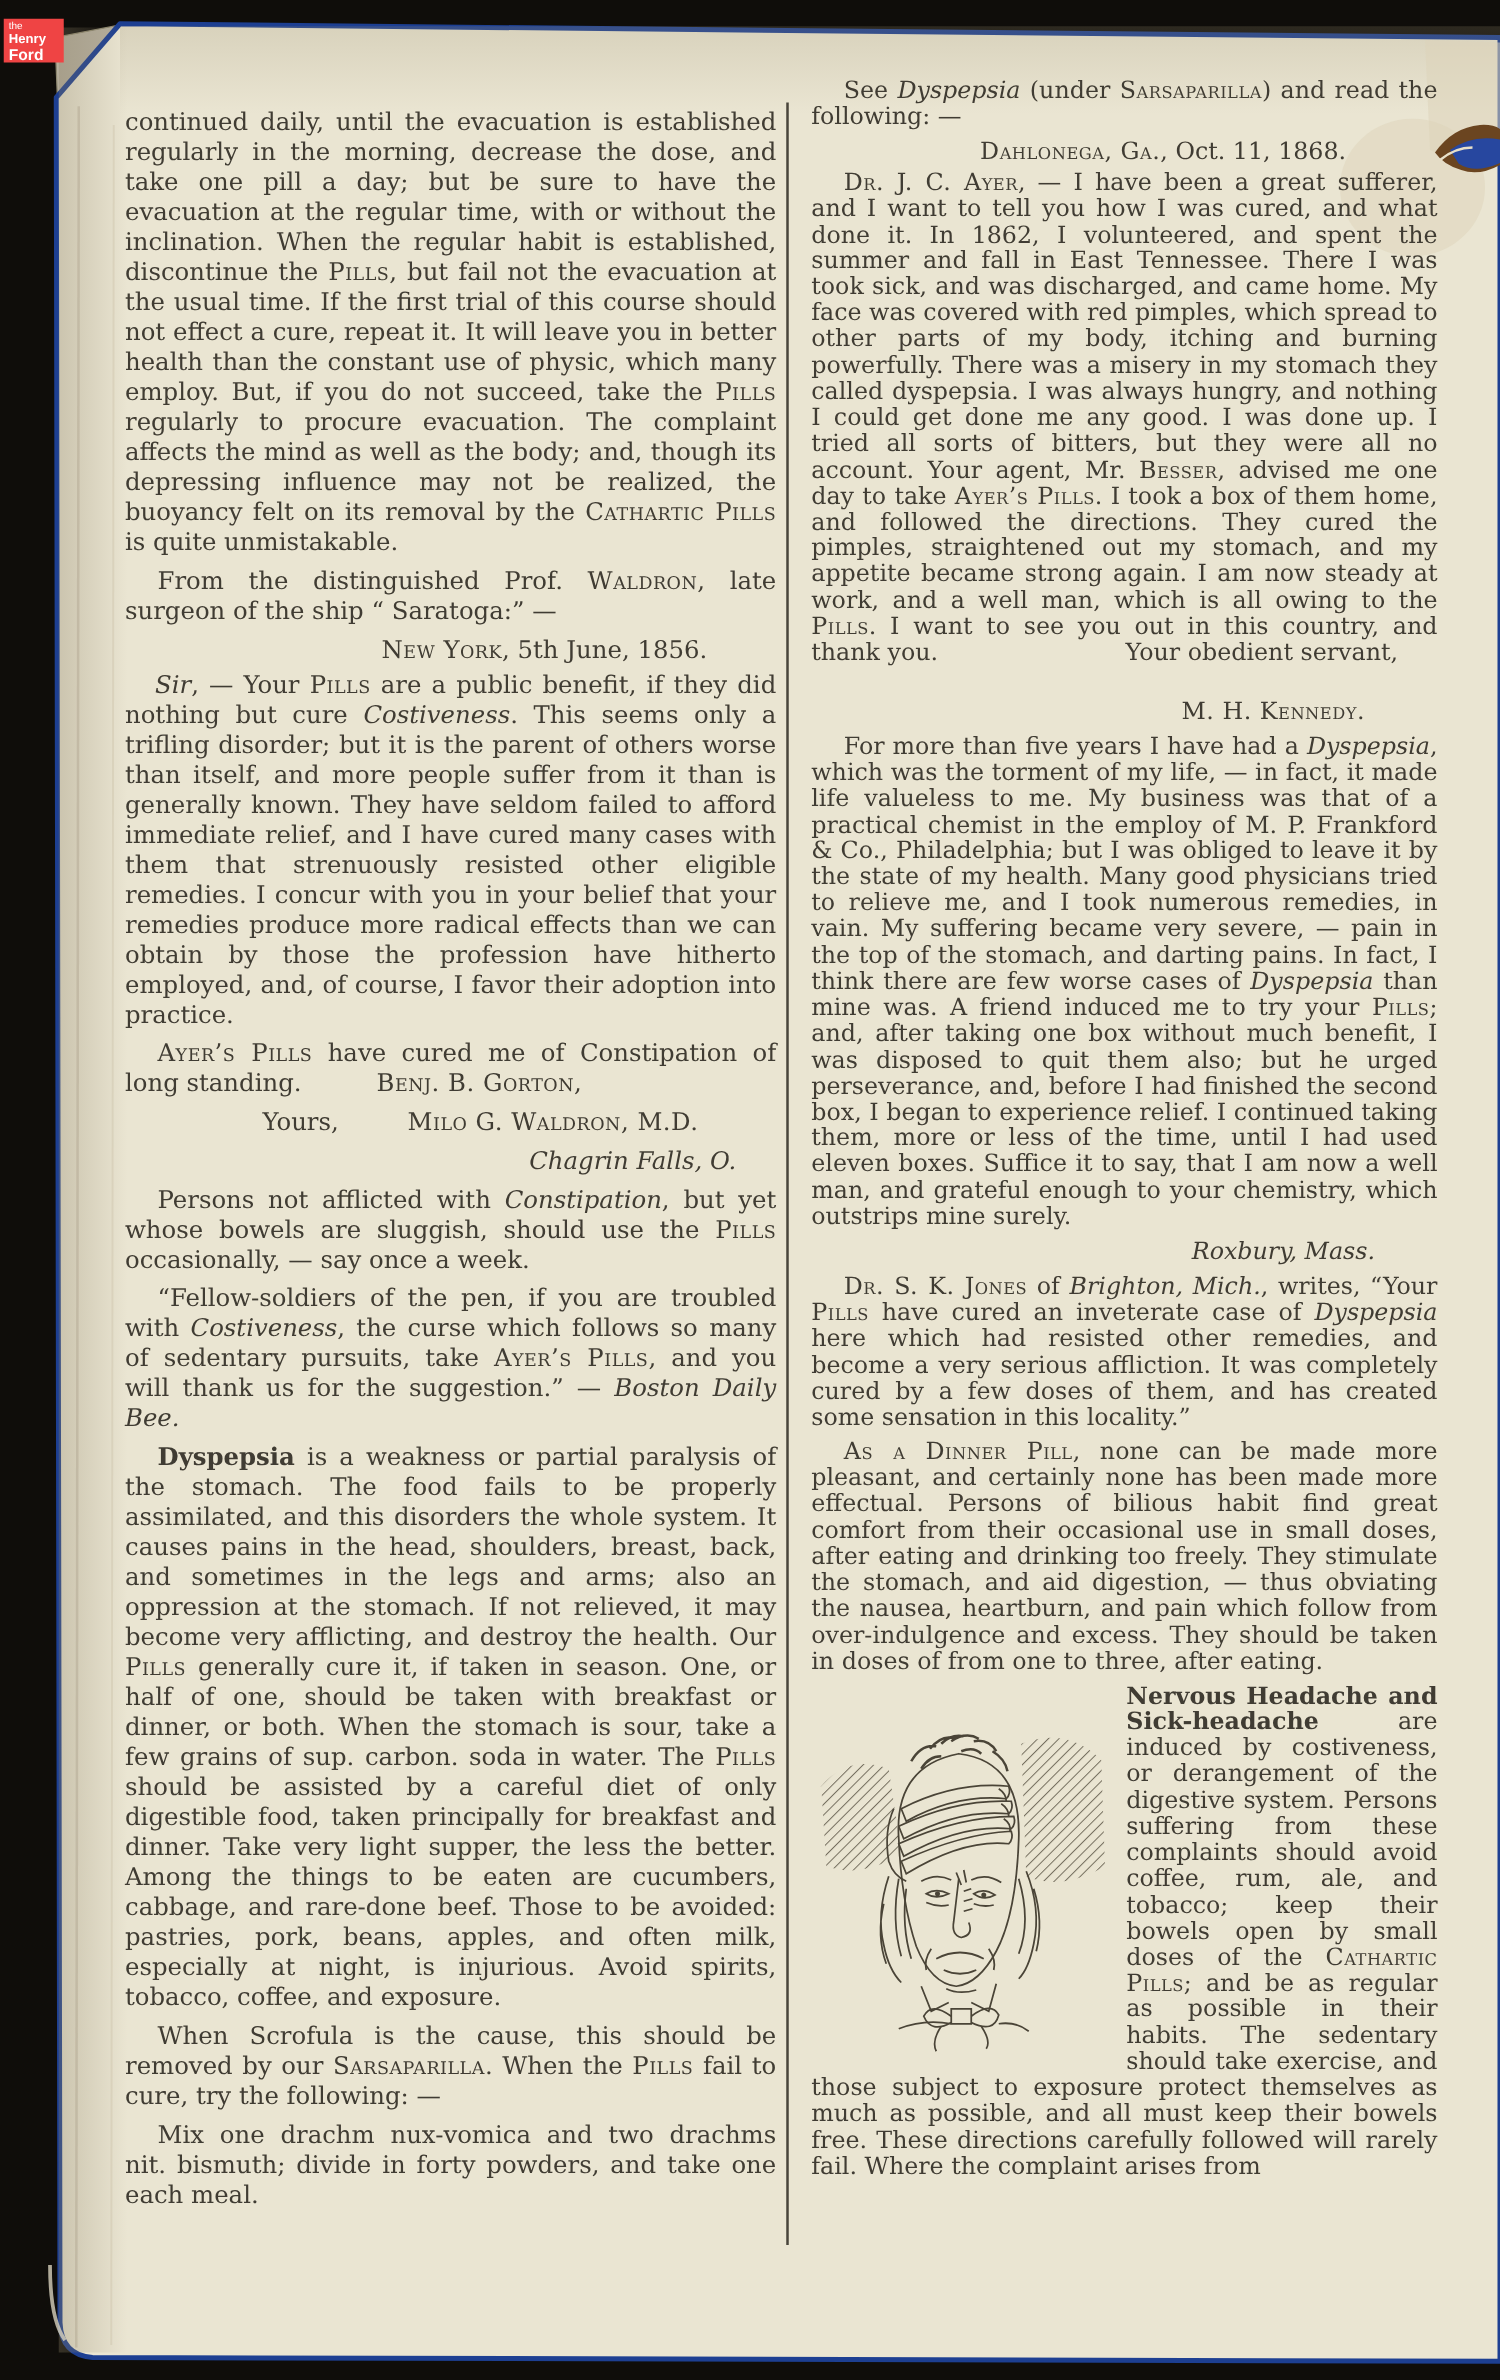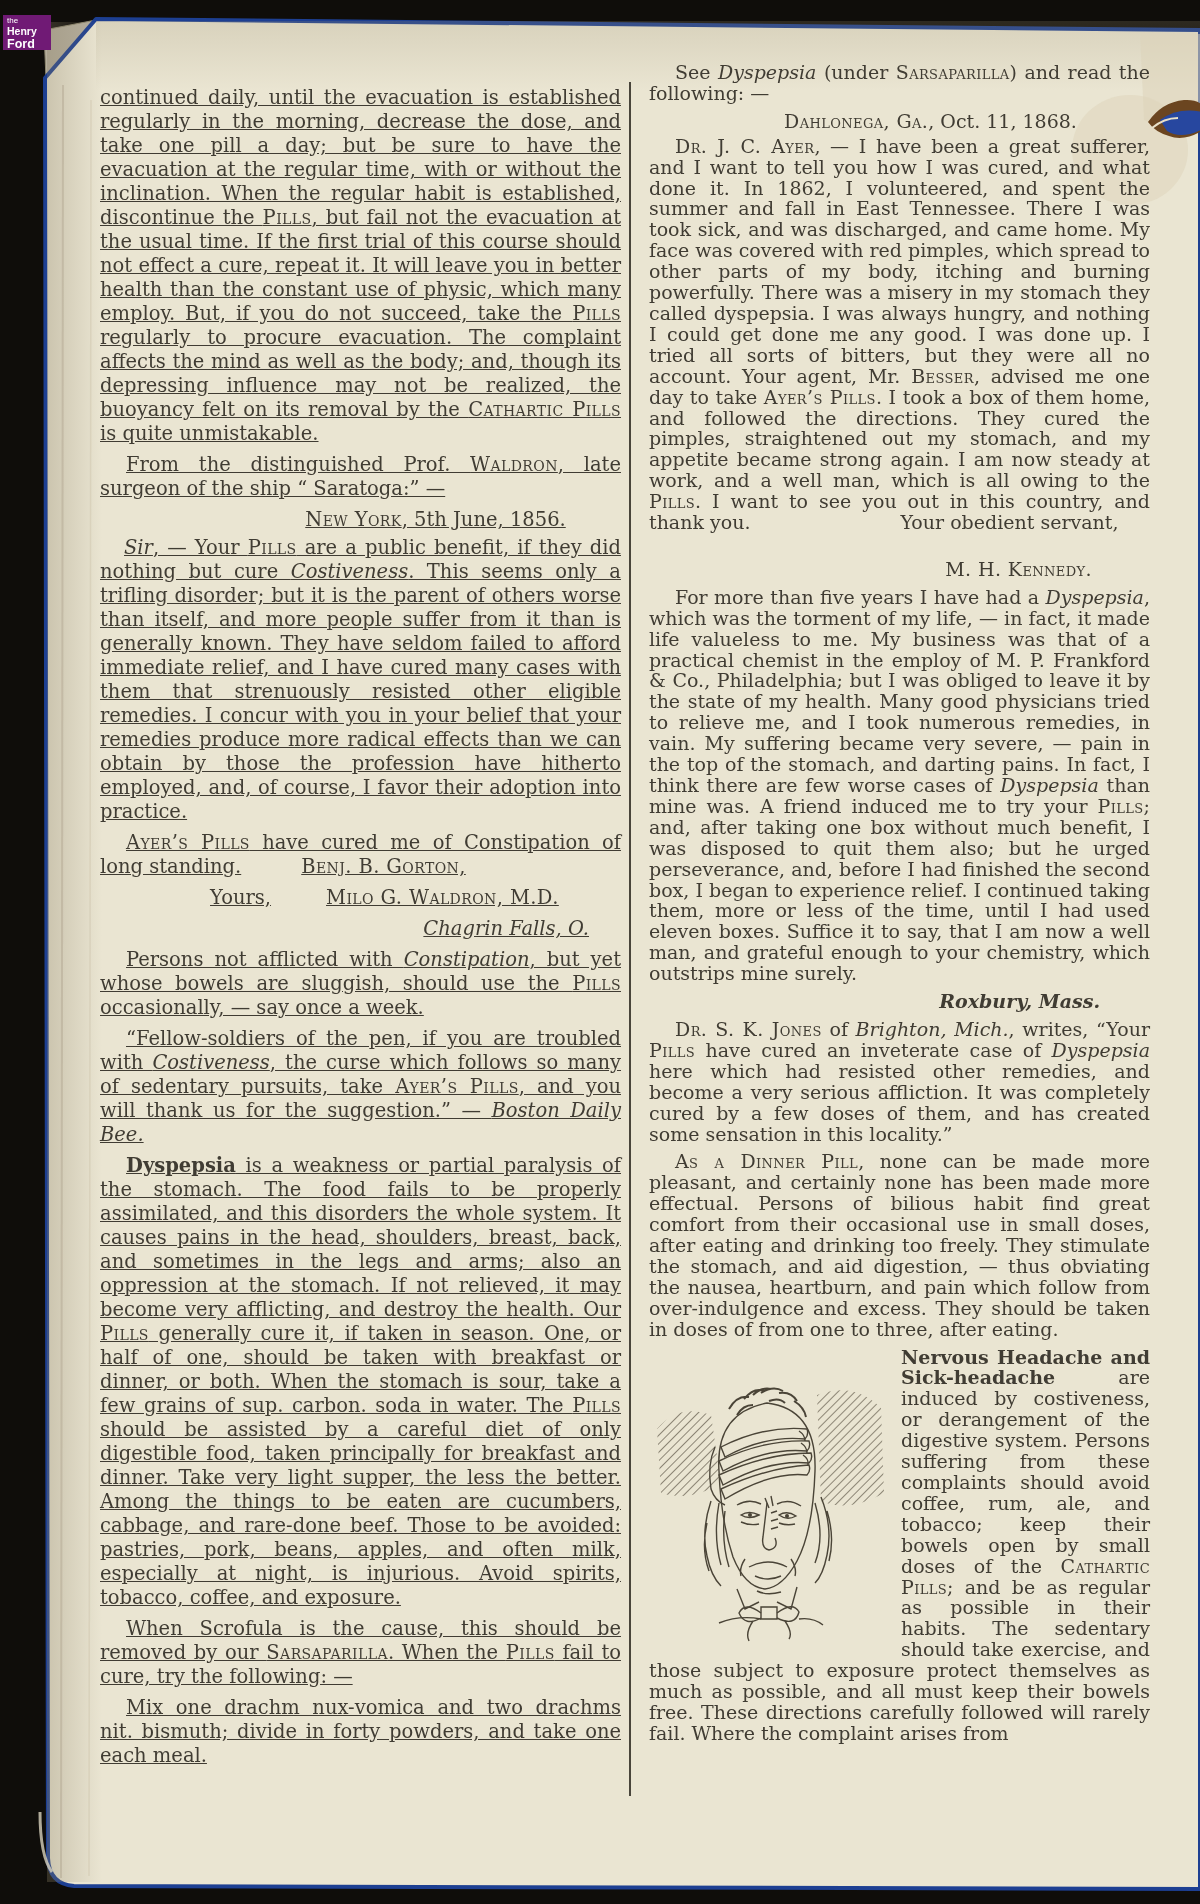--- a/index.html
+++ b/index.html
@@ -5,35 +5,35 @@
   html,body{margin:0;padding:0;}
   body{
     width:1200px;height:1904px;
     background:#0f0d0a;
     position:relative;overflow:hidden;
     font-family:"DejaVu Serif", serif;
   }
   .paper-svg{position:absolute;left:0;top:0;}
   .logo{
     position:absolute;left:3px;top:15px;width:48px;height:35px;
-    background:#701a75;color:#ffffff;
+    background:#ef4444;color:#ffffff;
     font-family:"Liberation Sans", sans-serif;
     padding:2px 0 0 4px;box-sizing:border-box;line-height:1;
   }
   .logo .the{display:block;font-size:8px;font-weight:400;}
   .logo .henry{display:block;font-size:10.5px;font-weight:700;margin-top:1px;}
   .logo .ford{display:block;font-size:12.5px;font-weight:700;margin-top:1px;}
   .rule{
     position:absolute;left:629px;top:82px;width:2px;height:1714px;
     background:#37332a;opacity:.9;
   }
   .col{
     position:absolute;color:#403c33;text-align:justify;
   }
-  #left-col{left:100px;top:86px;width:521px;font-size:19.5px;line-height:24px;text-decoration:underline;}
+  #left-col{left:100px;top:86px;width:521px;font-size:19.5px;line-height:24px;}
   #right-col{left:649px;top:62px;width:501px;font-size:19px;line-height:20.9px;}
   .para{margin:0 0 7px 0;text-align:justify;}
   .indent{text-indent:26px;}
   .noindent{text-indent:0;}
   .dateline{text-align:center;text-indent:0;margin-bottom:4px;}
   .pright{text-align:right;text-indent:0;}
   .sc{font-variant:small-caps;letter-spacing:.4px;}
   .i{font-style:italic;}
   .b{font-weight:700;}
   .gap{display:inline-block;height:1px;}
@@ -95,21 +95,21 @@
     <p class="para indent"><span class="b">Dyspepsia</span><span class=""> is a weakness or partial paralysis of the stomach.  The food fails to be properly assimilated, and this disorders the whole system.  It causes pains in the head, shoulders, breast, back, and sometimes in the legs and arms; also an oppression at the stomach.  If not relieved, it may become very afflicting, and destroy the health.  Our </span><span class="sc">Pills</span><span class=""> generally cure it, if taken in season.  One, or half of one, should be taken with breakfast or dinner, or both.  When the stomach is sour, take a few grains of sup. carbon. soda in water.  The </span><span class="sc">Pills</span><span class=""> should be assisted by a careful diet of only digestible food, taken principally for breakfast and dinner.  Take very light supper, the less the better.  Among the things to be eaten are cucumbers, cabbage, and rare-done beef.  Those to be avoided: pastries, pork, beans, apples, and often milk, especially at night, is injurious.  Avoid spirits, tobacco, coffee, and exposure.</span></p>
     <p class="para indent"><span class="">When Scrofula is the cause, this should be removed by our </span><span class="sc">Sarsaparilla</span><span class="">.  When the </span><span class="sc">Pills</span><span class=""> fail to cure, try the following: —</span></p>
     <p class="para indent"><span class="">Mix one drachm nux-vomica and two drachms nit. bismuth; divide in forty powders, and take one each meal.</span></p>
   </div>
 <div id="right-col" class="col">
     <p class="para indent"><span class="">See </span><span class="i">Dyspepsia</span><span class=""> (under </span><span class="sc">Sarsaparilla</span><span class="">) and read the following: —</span></p>
     <p class="para dateline" style="padding-left: 62px;"><span class="sc">Dahlonega, Ga.</span><span class="">, Oct. 11, 1868.</span></p>
     <p class="para indent"><span class="sc">Dr. J. C. Ayer</span><span class="">, — I have been a great sufferer, and I want to tell you how I was cured, and what done it.  In 1862, I volunteered, and spent the summer and fall in East Tennessee.  There I was took sick, and was discharged, and came home.  My face was covered with red pimples, which spread to other parts of my body, itching and burning powerfully.  There was a misery in my stomach they called dyspepsia.  I was always hungry, and nothing I could get done me any good.  I was done up.  I tried all sorts of bitters, but they were all no account.  Your agent, Mr. </span><span class="sc">Besser</span><span class="">, advised me one day to take </span><span class="sc">Ayer’s Pills</span><span class="">.  I took a box of them home, and followed the directions.  They cured the pimples, straightened out my stomach, and my appetite became strong again.  I am now steady at work, and a well man, which is all owing to the </span><span class="sc">Pills</span><span class="">.  I want to see you out in this country, and thank you.</span><span class="gap" style="width: 150px;"></span><span class="">Your obedient servant,</span></p>
     <p class="para pright" style="padding-right: 58px; margin-top: 26px;"><span class="sc">M. H. Kennedy.</span></p>
     <p class="para indent"><span class="">For more than five years I have had a </span><span class="i">Dyspepsia</span><span class="">, which was the torment of my life, — in fact, it made life valueless to me.  My business was that of a practical chemist in the employ of M. P. Frankford &amp; Co., Philadelphia; but I was obliged to leave it by the state of my health.  Many good physicians tried to relieve me, and I took numerous remedies, in vain.  My suffering became very severe, — pain in the top of the stomach, and darting pains.  In fact, I think there are few worse cases of </span><span class="i">Dyspepsia</span><span class=""> than mine was.  A friend induced me to try your </span><span class="sc">Pills</span><span class="">; and, after taking one box without much benefit, I was disposed to quit them also; but he urged perseverance, and, before I had finished the second box, I began to experience relief.  I continued taking them, more or less of the time, until I had used eleven boxes.  Suffice it to say, that I am now a well man, and grateful enough to your chemistry, which outstrips mine surely.</span></p>
-    <p class="para pright" style="padding-right: 50px; font-weight: bold;"><span class="i">Roxbury, Mass.</span></p>
+    <p class="para pright" style="padding-right: 50px;"><span class="i">Roxbury, Mass.</span></p>
     <p class="para indent"><span class="sc">Dr. S. K. Jones</span><span class=""> of </span><span class="i">Brighton, Mich.</span><span class="">, writes, “Your </span><span class="sc">Pills</span><span class=""> have cured an inveterate case of </span><span class="i">Dyspepsia</span><span class=""> here which had resisted other remedies, and become a very serious affliction.  It was completely cured by a few doses of them, and has created some sensation in this locality.”</span></p>
     <p class="para indent"><span class="sc">As a Dinner Pill</span><span class="">, none can be made more pleasant, and certainly none has been made more effectual.  Persons of bilious habit find great comfort from their occasional use in small doses, after eating and drinking too freely.  They stimulate the stomach, and aid digestion, — thus obviating the nausea, heartburn, and pain which follow from over-indulgence and excess.  They should be taken in doses of from one to three, after eating.</span></p>
     <p class="para noindent"><span class="float-spacer">
   <svg width="240" height="292" viewBox="0 0 240 292">
     <defs>
       <pattern id="hatch" width="6" height="6" patternUnits="userSpaceOnUse" patternTransform="rotate(45)">
         <line x1="0" y1="0" x2="0" y2="6" stroke="#564f40" stroke-width="1.6"></line>
       </pattern>
     </defs>
     <g stroke="#4a4437" fill="none" stroke-width="1.4">

